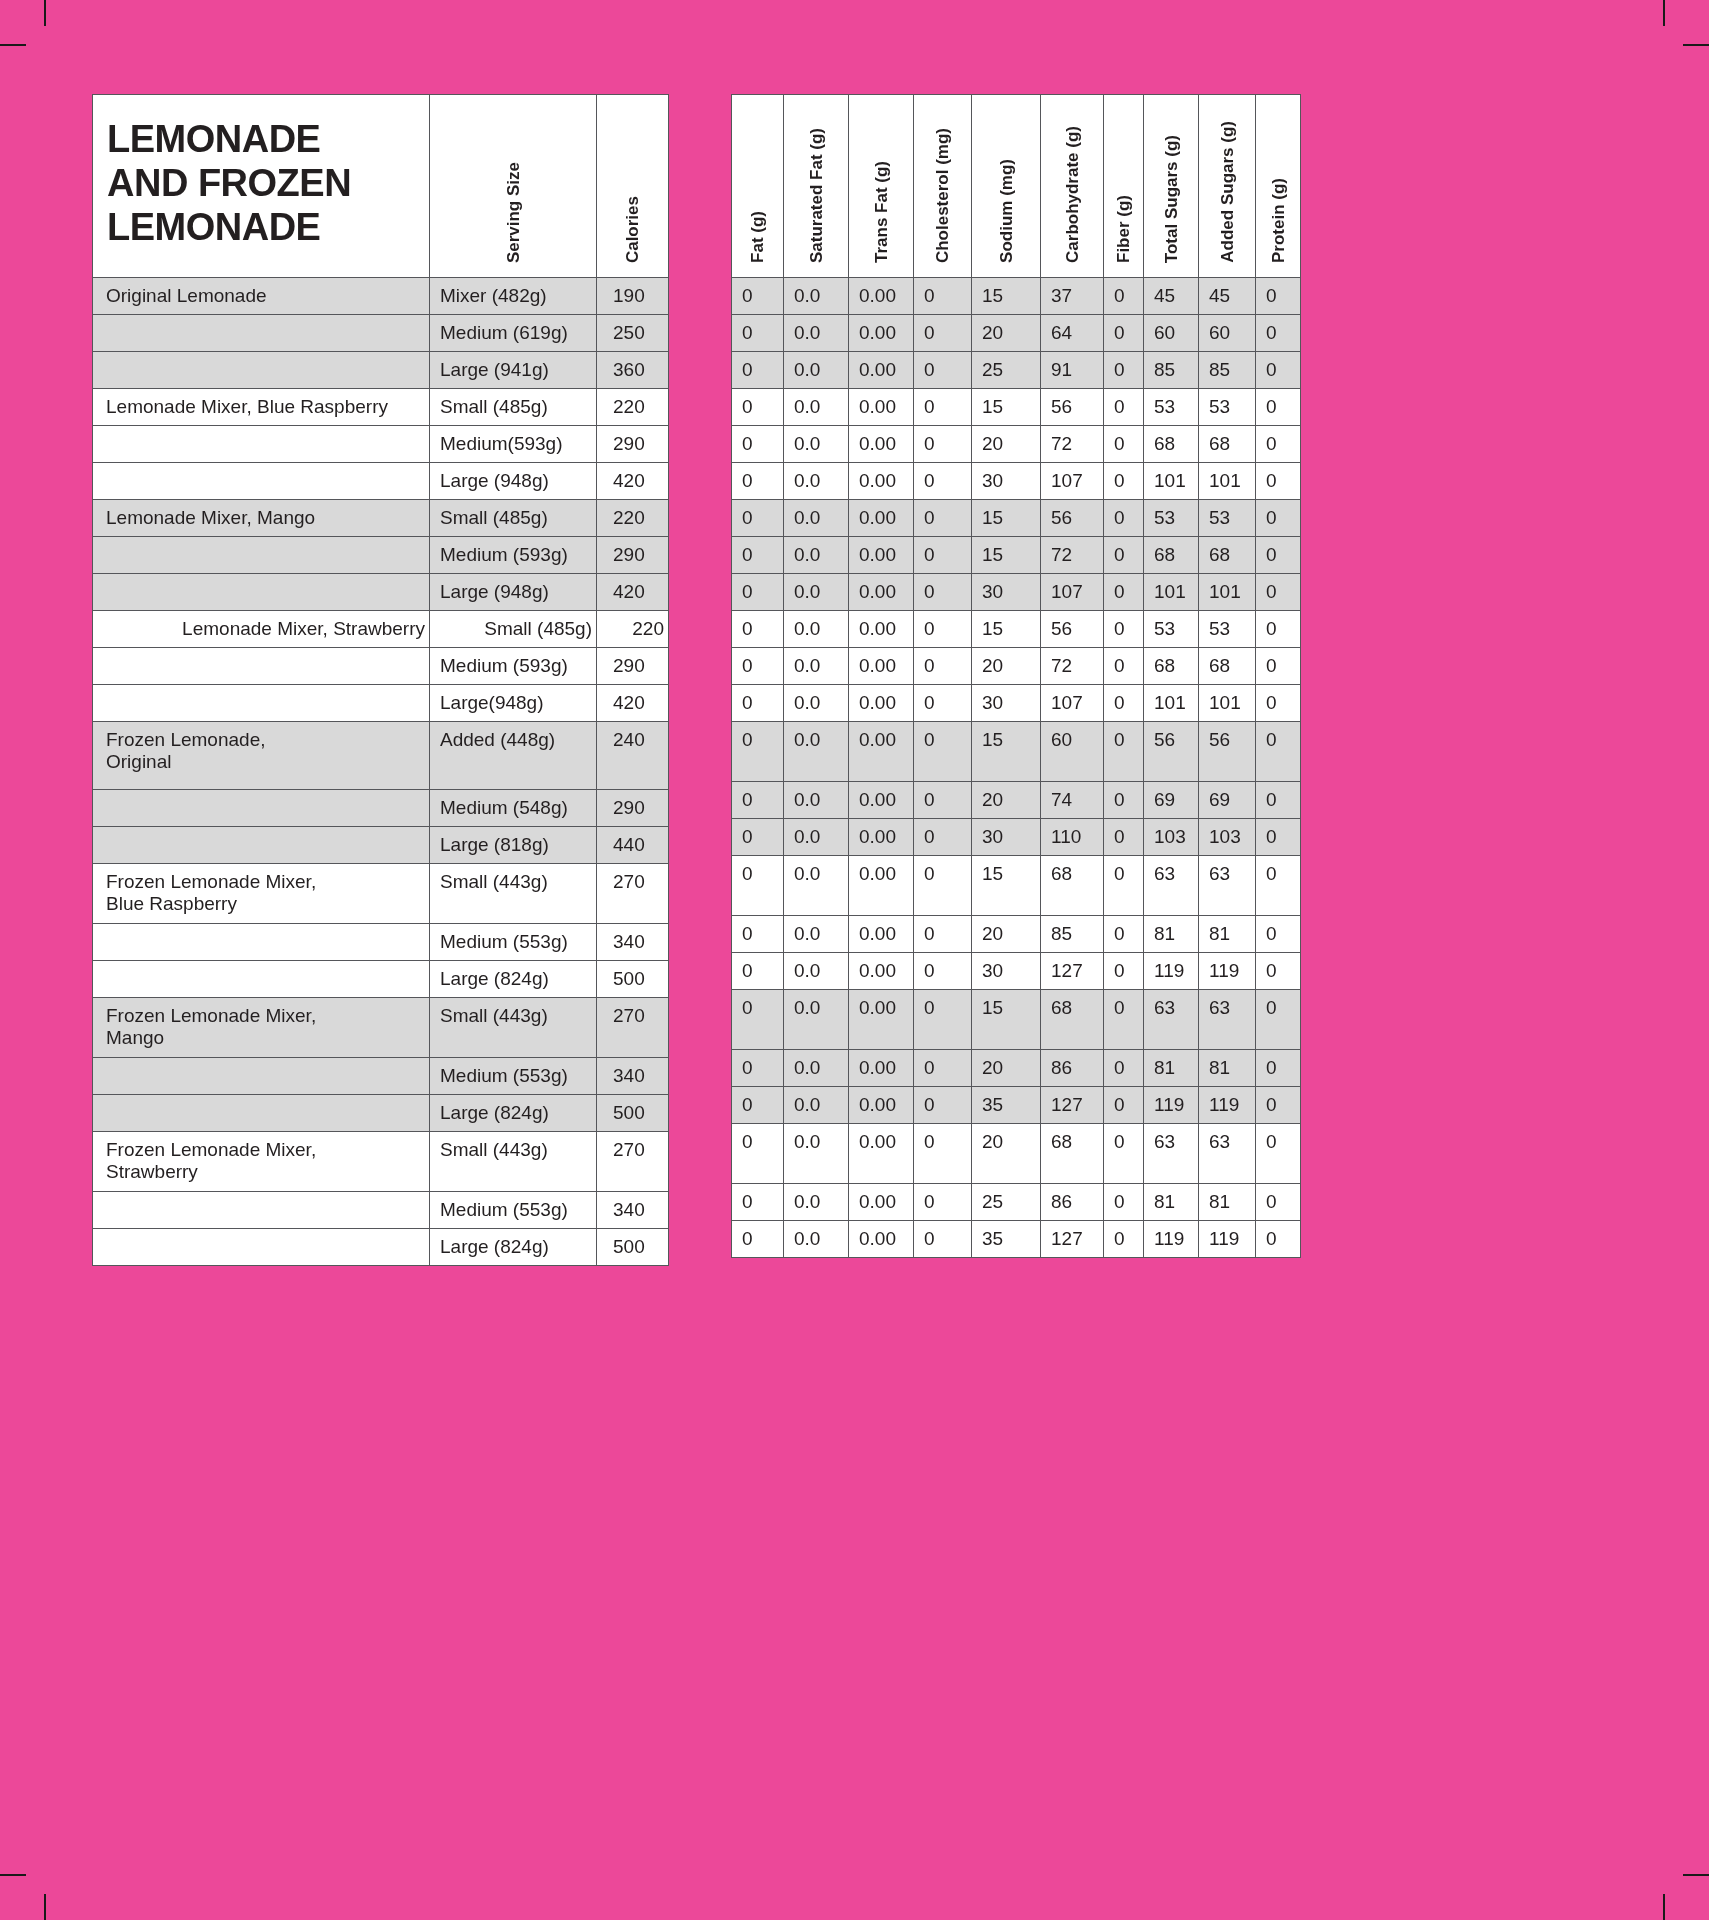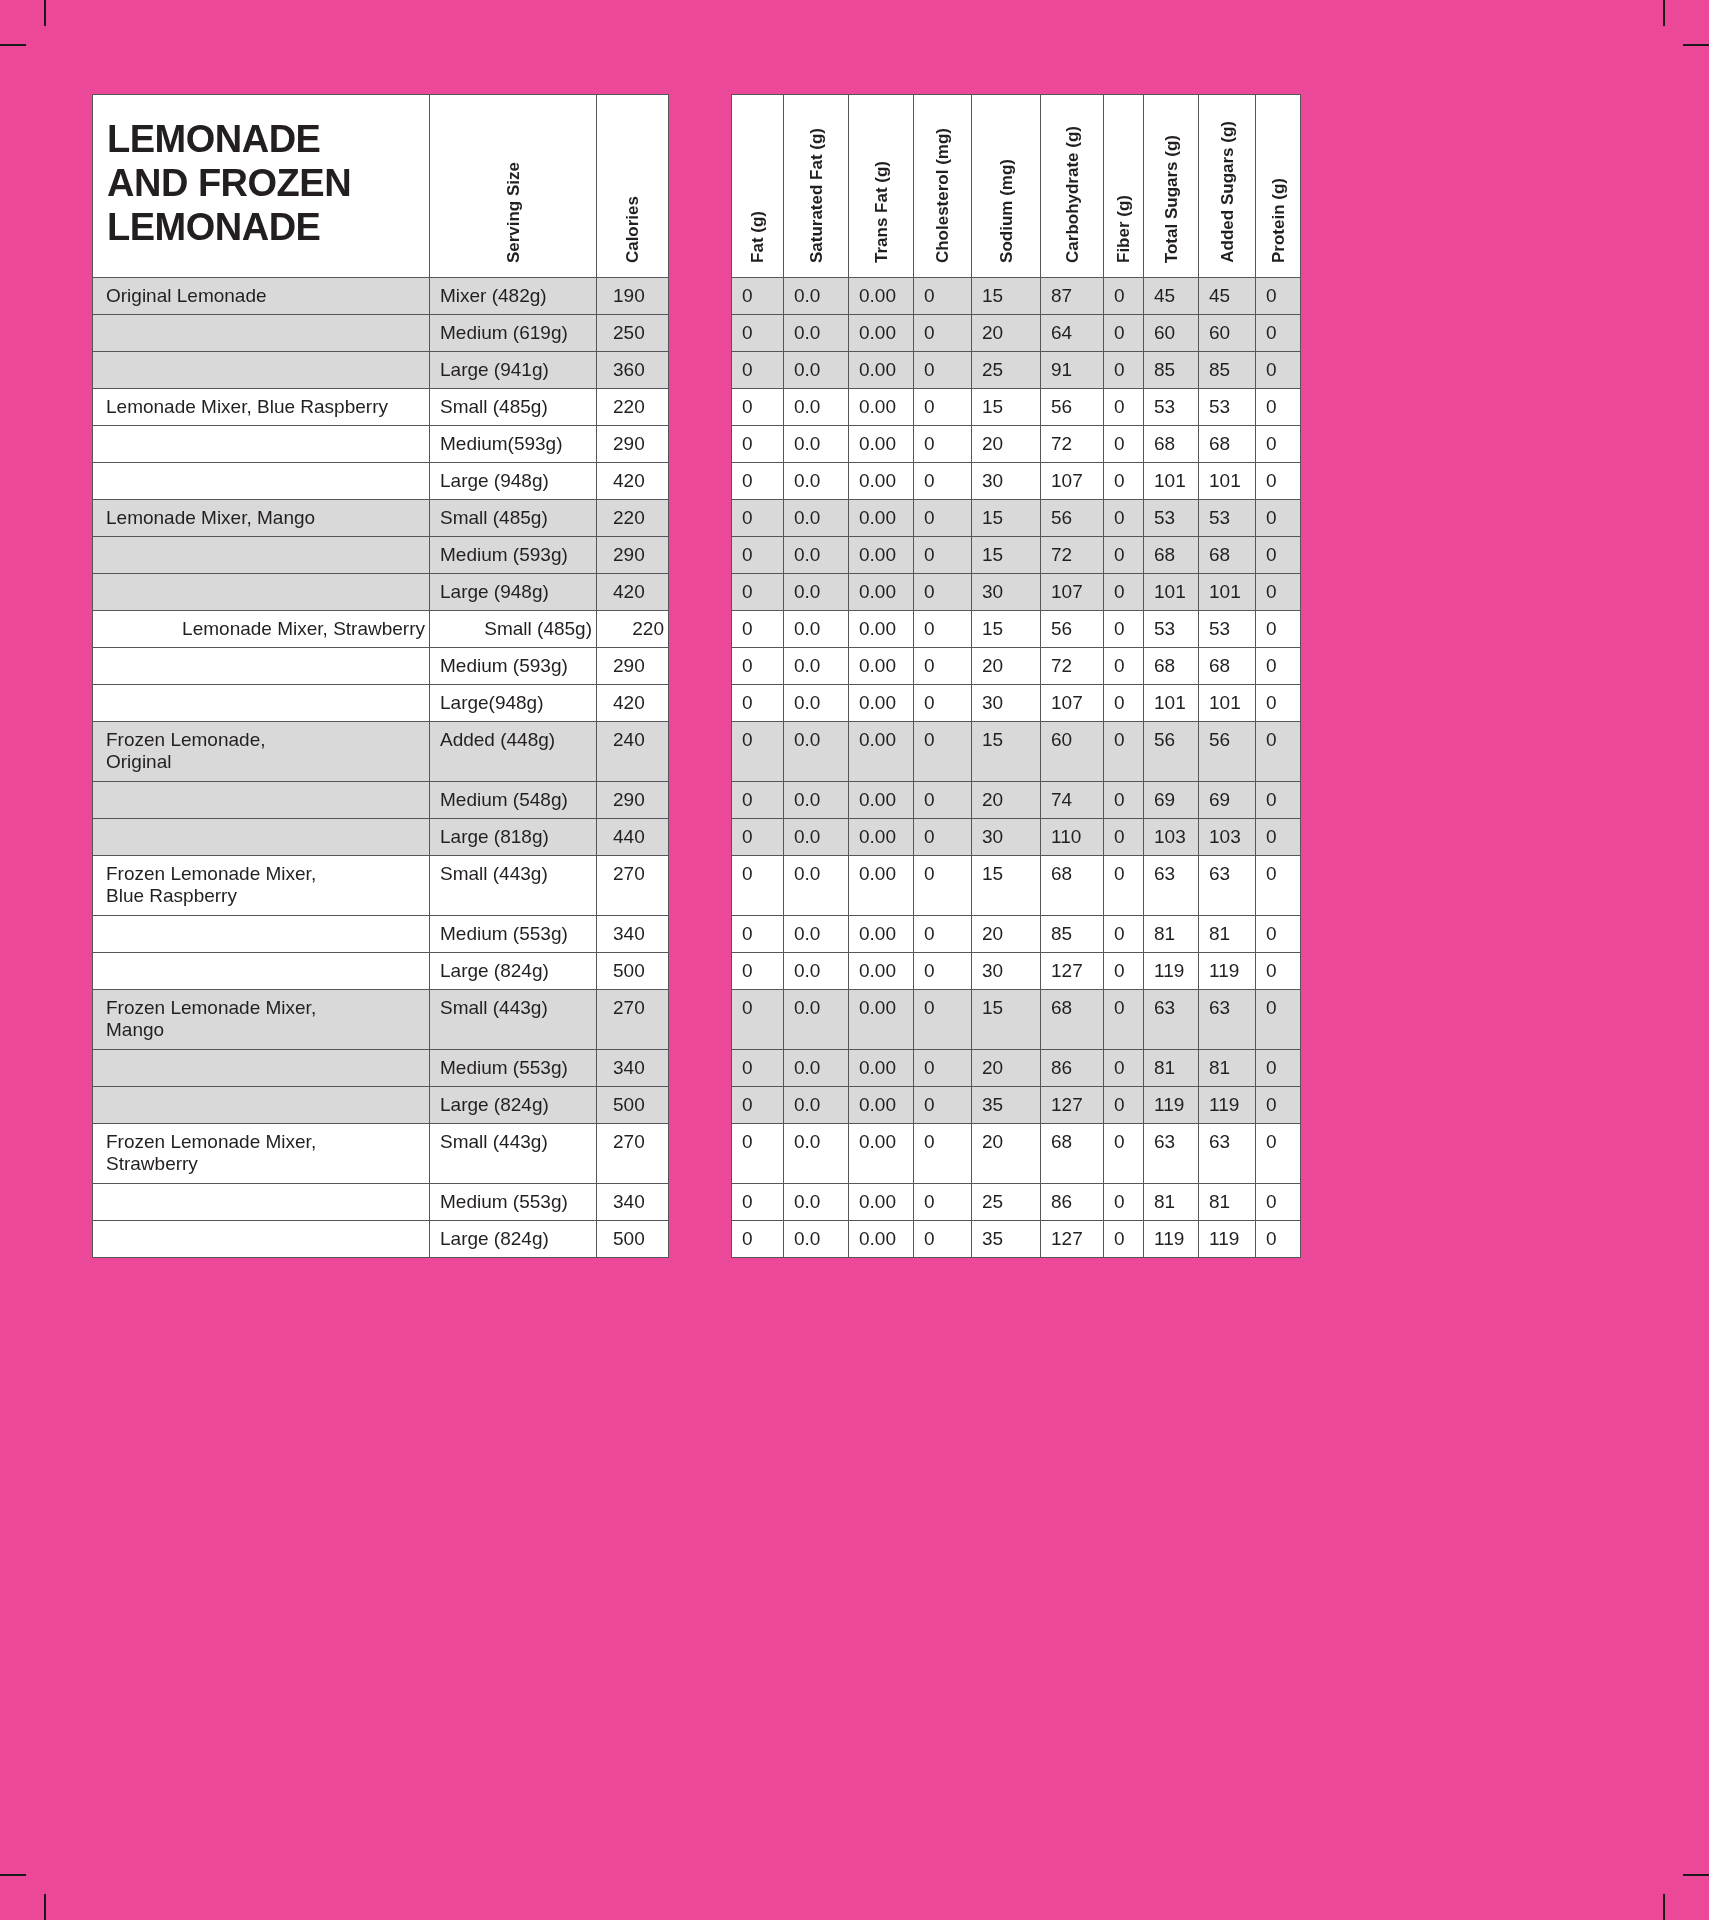--- a/index.html
+++ b/index.html
@@ -139,21 +139,21 @@
         <tr style="height: 37px;">
           <td class="item-cell"></td>
           <td class="serving-cell">Medium (593g)</td>
           <td class="calories-cell">290</td>
         </tr>
         <tr style="height: 37px;">
           <td class="item-cell"></td>
           <td class="serving-cell">Large(948g)</td>
           <td class="calories-cell">420</td>
         </tr>
-        <tr class="shaded" style="height: 60px;">
+        <tr class="shaded" style="height: 68px;">
           <td class="item-cell">Frozen Lemonade,
 Original</td>
           <td class="serving-cell">Added (448g)</td>
           <td class="calories-cell">240</td>
         </tr>
         <tr class="shaded" style="height: 37px;">
           <td class="item-cell"></td>
           <td class="serving-cell">Medium (548g)</td>
           <td class="calories-cell">290</td>
         </tr>
@@ -240,21 +240,21 @@
           <th class="vhead"><span>Protein (g)</span></th>
         </tr>
     </thead>
     <tbody>
         <tr class="shaded" style="height: 37px;">
           <td class="value-cell">0</td>
           <td class="value-cell">0.0</td>
           <td class="value-cell">0.00</td>
           <td class="value-cell">0</td>
           <td class="value-cell">15</td>
-          <td class="value-cell">87</td>
+          <td class="value-cell">37</td>
           <td class="value-cell">0</td>
           <td class="value-cell">45</td>
           <td class="value-cell">45</td>
           <td class="value-cell">0</td>
         </tr>
         <tr class="shaded" style="height: 37px;">
           <td class="value-cell">0</td>
           <td class="value-cell">0.0</td>
           <td class="value-cell">0.00</td>
           <td class="value-cell">0</td>

